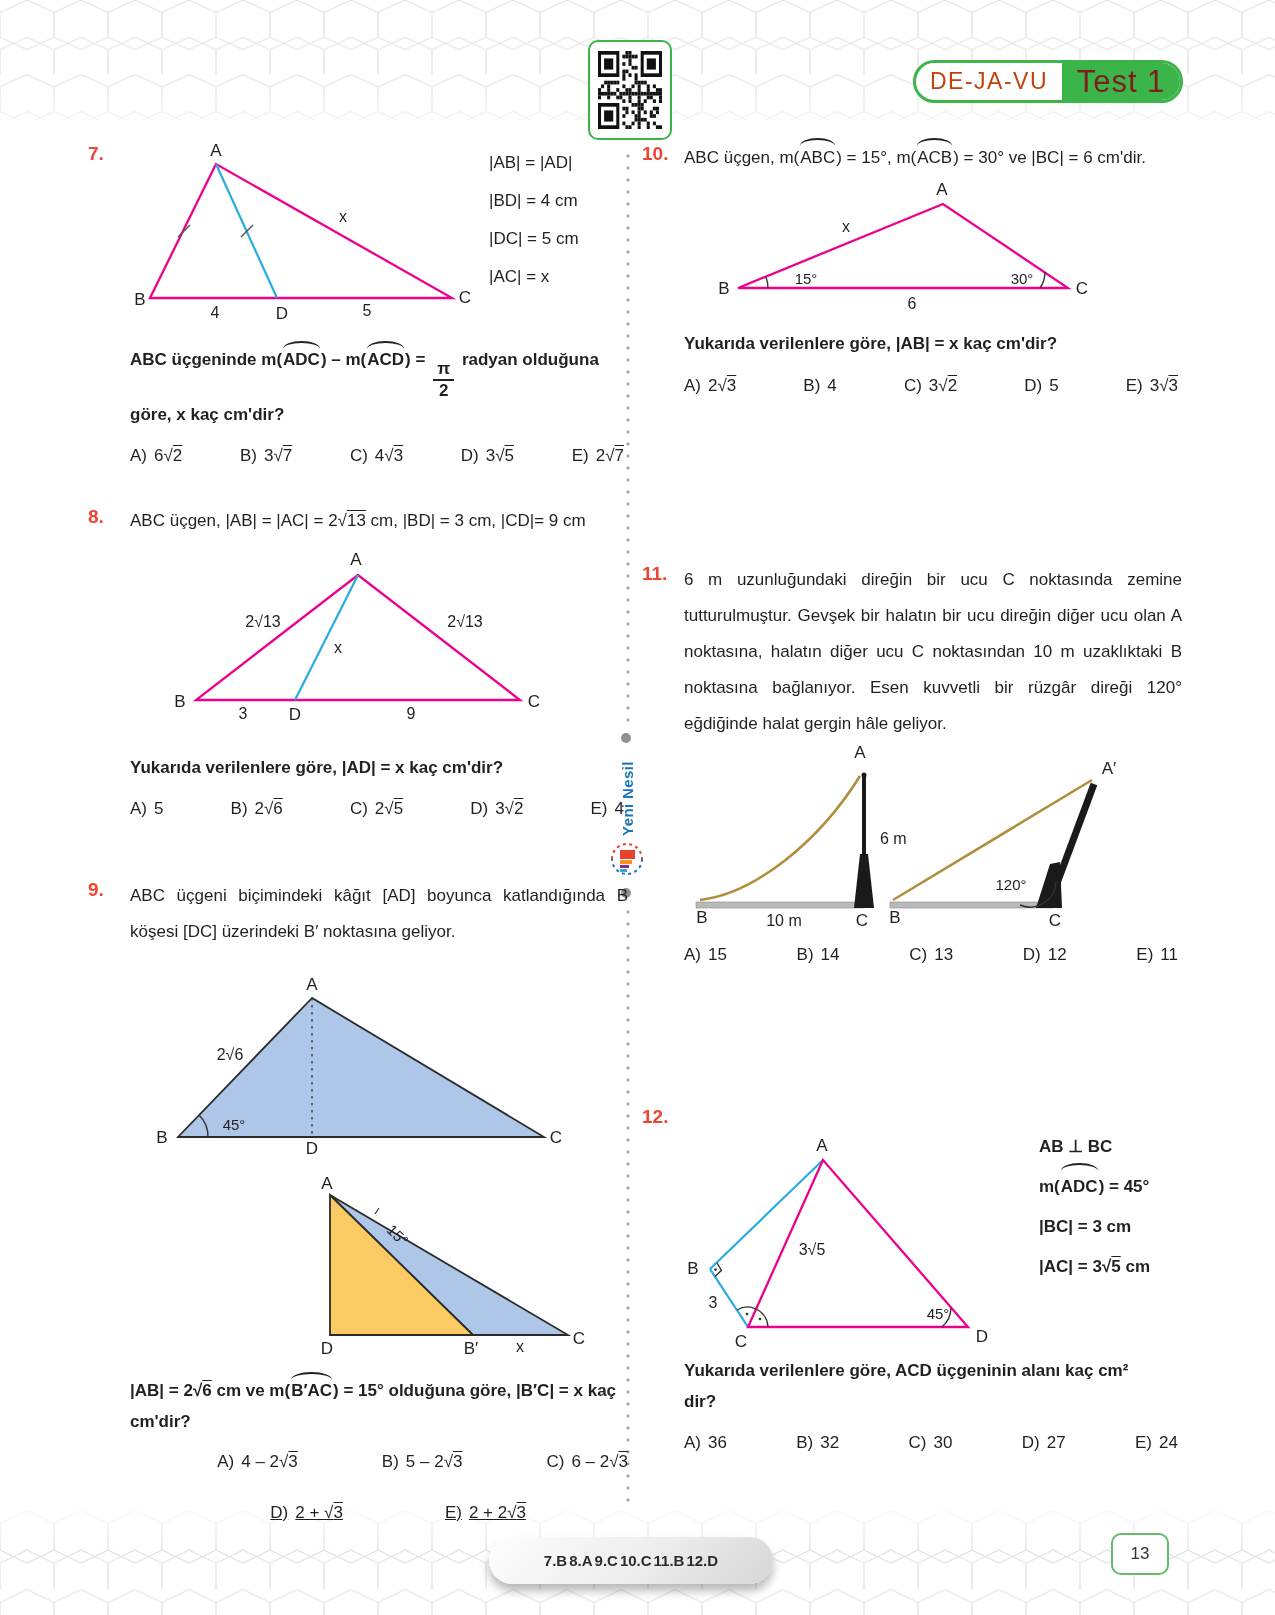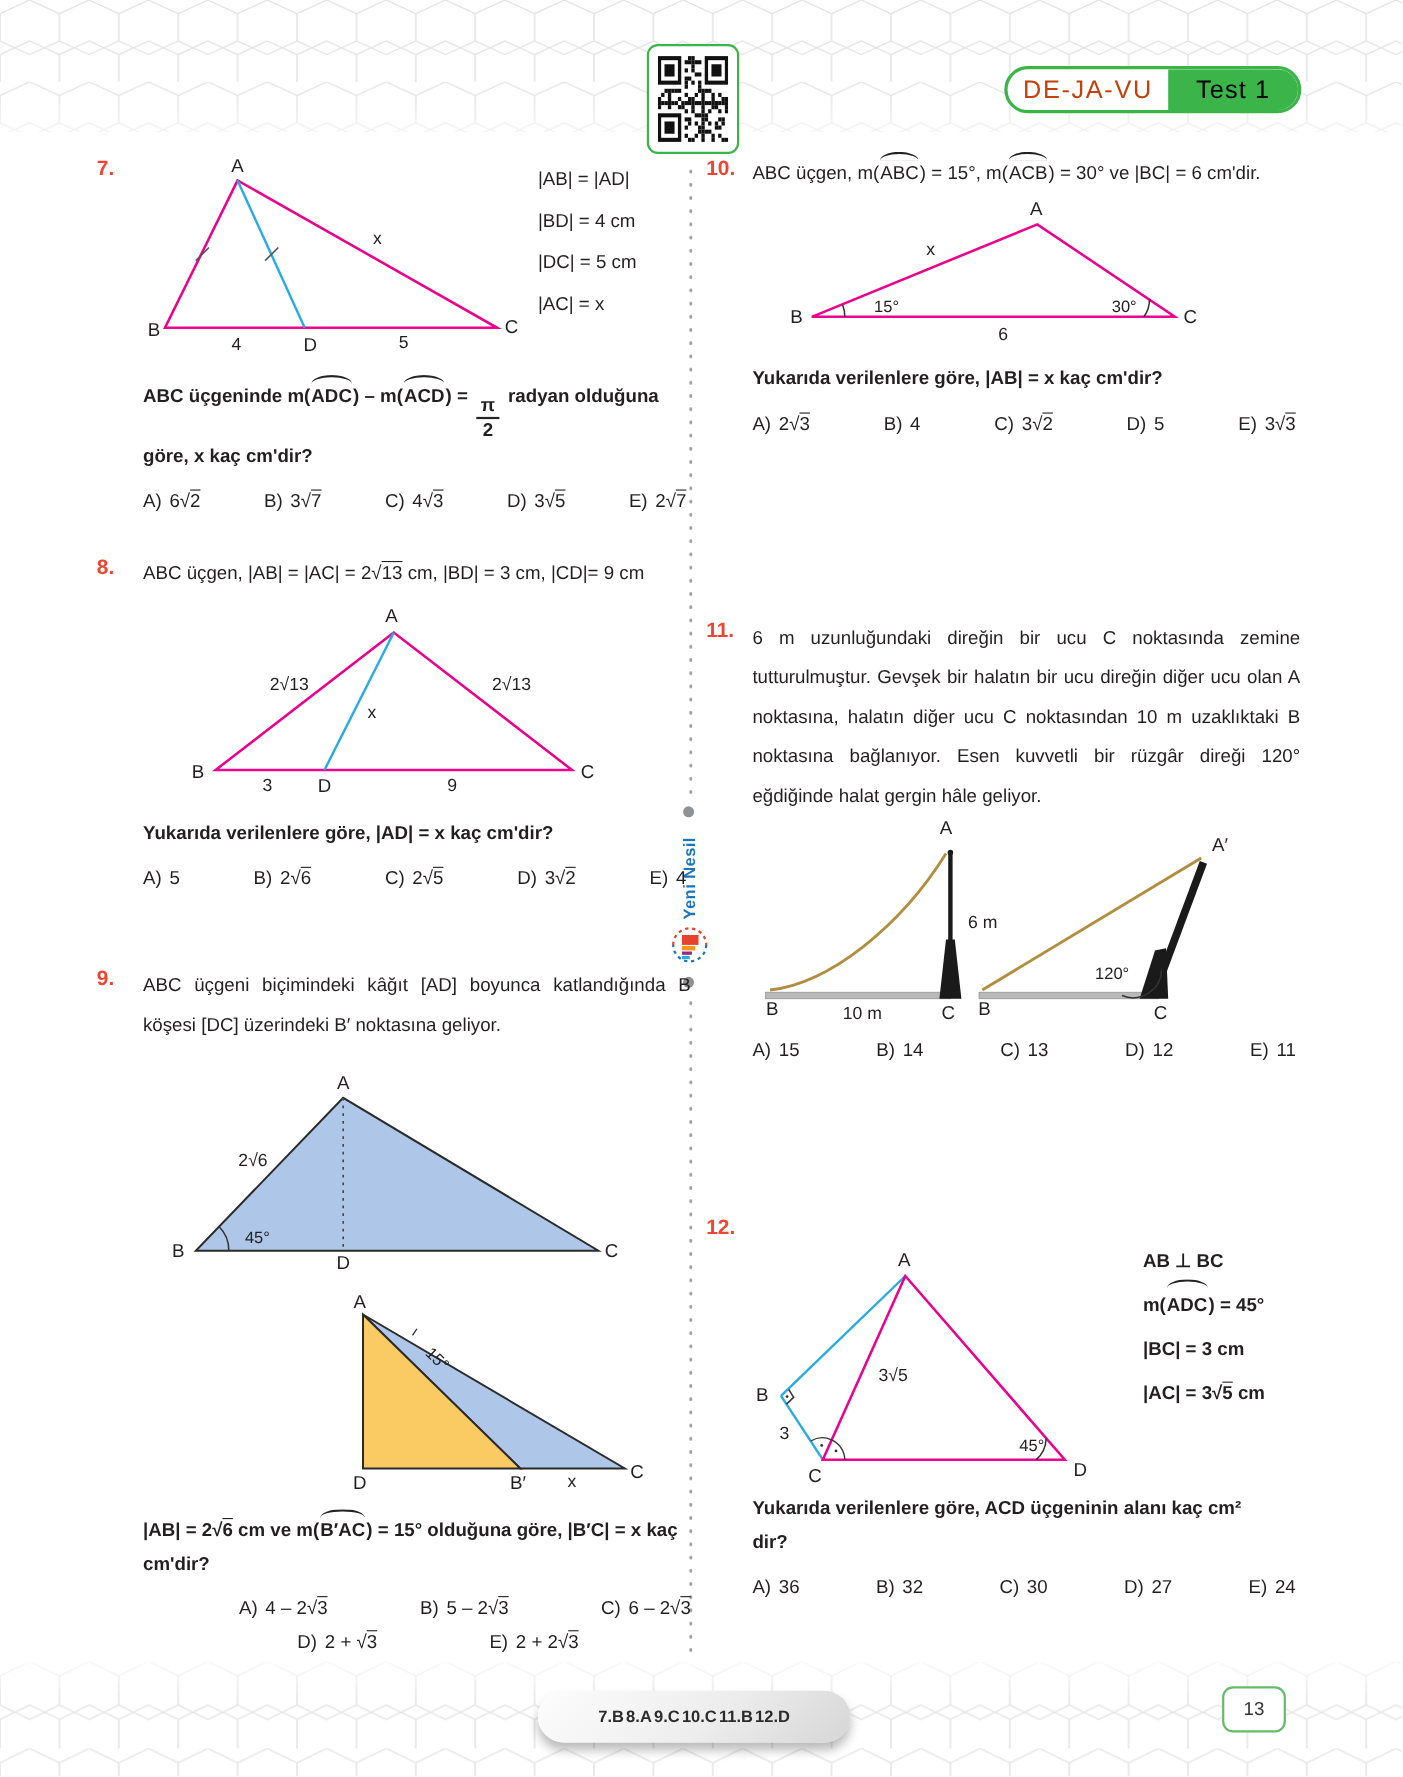--- a/index.html
+++ b/index.html
@@ -10,22 +10,22 @@
            background:linear-gradient(to bottom,rgba(255,255,255,0),#fff 92%);}
   .fadetop{position:absolute;left:0;width:1275px;height:55px;top:1492px;
            background:linear-gradient(to top,rgba(255,255,255,0),#fff 90%);}
   
   .qrbox{position:absolute;left:588px;top:40px;width:80px;height:96px;border:2.5px solid #3BB54A;
          border-radius:10px;background:#fff;display:flex;align-items:center;justify-content:center;}
   .badge{position:absolute;left:913px;top:60px;height:37px;display:flex;border:3px solid #3BB54A;
          border-radius:22px;overflow:hidden;background:#fff;}
   .bwhite{width:146px;display:flex;align-items:center;justify-content:center;color:#c2410c;
           font-size:23px;letter-spacing:1.5px;}
-  .bgreen{width:118px;background:#3BB54A;color:#000000;display:flex;align-items:center;
-          justify-content:center;font-size:23px;letter-spacing:1px;}
+  .bgreen{width:118px;background:#3BB54A;color:#7f1d1d;display:flex;align-items:center;
+          justify-content:center;font-size:31px;letter-spacing:1px;}
   
   .dots{position:absolute;left:626px;width:4px;background-image:radial-gradient(circle,#9B9EA3 1.4px,transparent 1.7px);
         background-size:4px 12px;background-repeat:repeat-y;}
   .bdot{position:absolute;width:10px;height:10px;border-radius:50%;background:#8F9194;}
   .pub{position:absolute;left:608px;top:756px;width:38px;height:84px;display:flex;
        align-items:center;justify-content:center;}
   .pub span{transform:rotate(-90deg);white-space:nowrap;font-weight:bold;font-size:15px;
             color:#1B75BB;letter-spacing:.4px;}
   
   .q{position:absolute;display:flex;width:540px;}
@@ -33,21 +33,21 @@
   .qbody{flex:1;font-size:17px;line-height:1.55;}
   .lead{line-height:1.9;}
   .para{text-align:justify;line-height:2.12;}
   .prompt{font-weight:bold;line-height:1.8;}
   .opts{display:flex;justify-content:space-between;padding-right:4px;margin-top:13px;font-size:17px;}
   .opt{white-space:nowrap;}
   .opt .ol{margin-right:7px;}
   .optrow{display:flex;margin-top:12px;font-size:17px;justify-content:flex-end;}
   .row1 .opt{margin-right:84px;}
   .row1 .opt:last-child{margin-right:0;}
-  .row2{margin-left:84px;margin-top:4px;}
+  .row2{margin-left:84px;margin-top:24px;text-decoration:underline;}
   .row2 .opt{margin-right:102px;}
   .givens{flex:none;line-height:38px;font-size:17px;}
   
   .rad{text-decoration:overline;}
   .hat{position:relative;display:inline-block;padding:0 1px;}
   .hat::before{content:"";position:absolute;left:1px;right:1px;top:-4px;height:6px;
                border-top:2px solid #222;border-radius:50% 50% 0 0/100% 100% 0 0;}
   .frac{display:inline-flex;flex-direction:column;align-items:center;vertical-align:-9px;
         line-height:1.05;margin:0 3px;}
   .frac .fn{border-bottom:2px solid #222;padding:0 4px 1px;}
@@ -290,21 +290,21 @@
         <text class="dl" x="188" y="16" text-anchor="middle">A</text>
         <text class="dl" x="12" y="158" text-anchor="middle">B</text>
         <text class="dl" x="366" y="158" text-anchor="middle">C</text>
         <text class="dl" x="127" y="171" text-anchor="middle">D</text>
         <text class="dls" x="95" y="78" text-anchor="middle">2√13</text>
         <text class="dls" x="297" y="78" text-anchor="middle">2√13</text>
         <text class="dls" x="170" y="104" text-anchor="middle">x</text>
         <text class="dls" x="75" y="170" text-anchor="middle">3</text>
         <text class="dls" x="243" y="170" text-anchor="middle">9</text>
       </svg>
-      <div class="prompt" style="margin-top:7px;">Yukarıda verilenlere göre, |AD| = x kaç cm'dir?</div>
+      <div class="prompt" style="margin-top:17px;">Yukarıda verilenlere göre, |AD| = x kaç cm'dir?</div>
       <div class="opts">
         <span class="opt"><span class="ol">A)</span><span>5</span></span>
         <span class="opt"><span class="ol">B)</span><span>2√<span class="rad">6</span></span></span>
         <span class="opt"><span class="ol">C)</span><span>2√<span class="rad">5</span></span></span>
         <span class="opt"><span class="ol">D)</span><span>3√<span class="rad">2</span></span></span>
         <span class="opt"><span class="ol">E)</span><span>4</span></span>
       </div>
     </div>
   </div>
 

